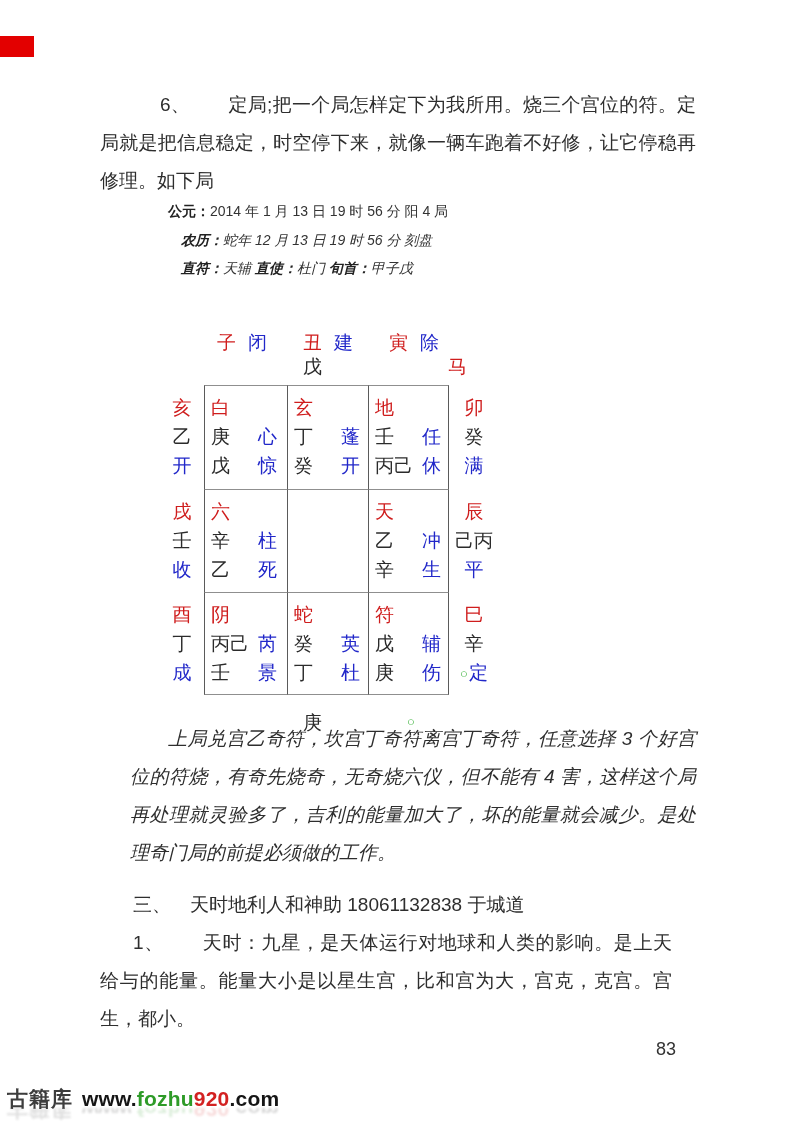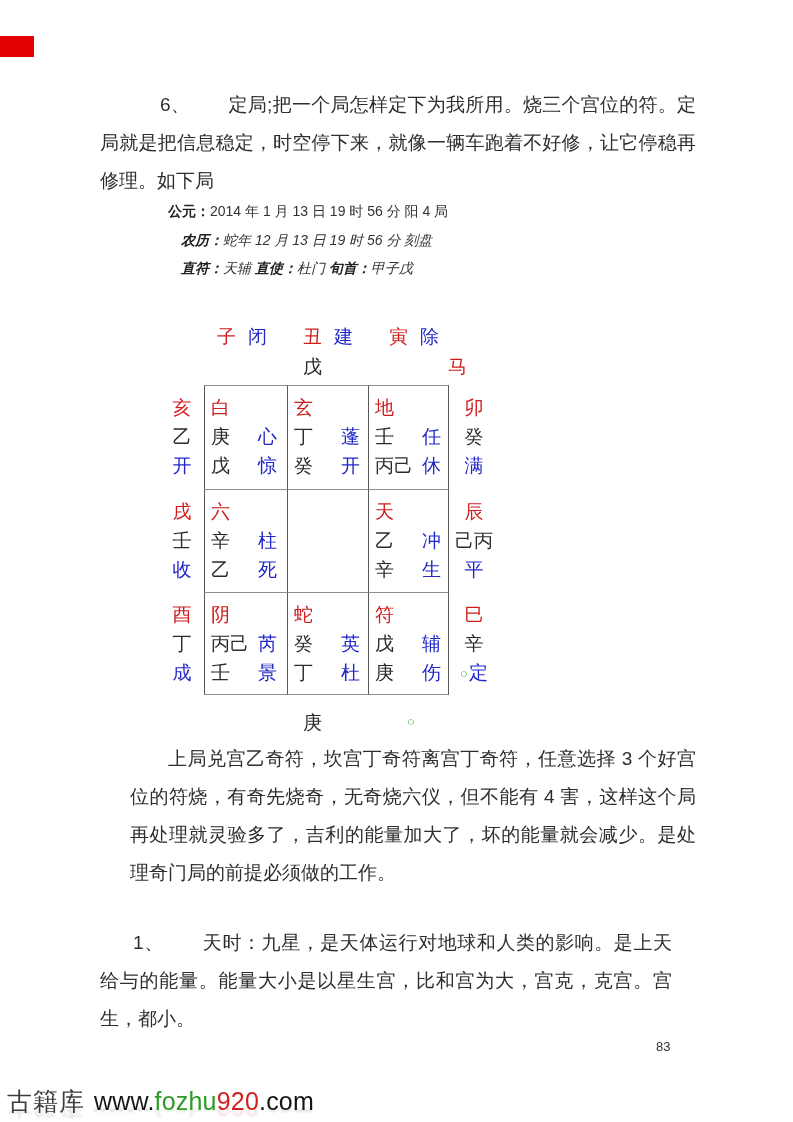--- a/index.html
+++ b/index.html
@@ -7,37 +7,37 @@
     position:relative; width:793px; height:1122px; background:#ffffff;
     font-family:"Liberation Sans","DejaVu Sans",sans-serif;
     color:#2f2f2f; overflow:hidden;
   }
   
   .para {
     position:absolute; font-size:19px; line-height:38px;
     text-align:justify; text-justify:inter-character; color:#2e2e2e;
   }
   #p1   { left:100px; top:86px;  width:596px; text-indent:60px; }
-  #p2   { left:130px; top:740px; width:566px; text-indent:38px; }
+  #p2   { left:130px; top:720px; width:566px; text-indent:38px;font-style:italic; }
   #sec3 { left:100px; top:886px; width:596px; text-indent:33px; text-align:left; white-space:nowrap; }
   #p3   { left:100px; top:924px; width:572px; text-indent:33px; }
 
   
   .info { position:absolute; left:168px; top:197px; font-size:14px; line-height:28.5px; color:#333; }
   .info .irow { white-space:nowrap; }
   .info .irow + .irow { padding-left:13px;font-style:italic; }
   .info b { font-weight:700; color:#222; }
 
   
   #board { position:absolute; left:160px; top:318px; width:400px; height:440px; font-size:19px; color:#2b2b2b; }
   .red { color:#cf1d1d; }
   .blu { color:#2127c9; }
   .blk { color:#2b2b2b; }
   .grn { color:#2fae2f; }
-  .zodiac { position:absolute; left:57px; top:6px; white-space:nowrap; }
+  .zodiac { position:absolute; left:57px; top:12px; white-space:nowrap; }
   .zodiac span { display:inline-block; }
   .zodiac span:nth-child(odd)  { margin-right:12px; }
   .zodiac span:nth-child(even) { margin-right:36px; }
   .zodiac span:last-child { margin-right:0; }
   .fl { position:absolute; }
   #wu { left:143px; top:36px; }
   #ma { left:288px; top:36px; }
   .grid { position:absolute; left:0; top:67px; }
   .grow { display:flex; height:103px; }
   .grow.first { height:104px; }
@@ -52,22 +52,22 @@
   .grow.last .cell { border-bottom:1px solid #8f8f8f; }
   .ln { height:29px; line-height:29px; position:relative; padding-left:6px; white-space:nowrap; }
   .oL .ln, .oR .ln { padding-left:0; }
   .p2 { position:absolute; left:53px; top:0; }
   .ring { font-size:13px; vertical-align:1px; margin-right:1px; }
   #bottomStem { left:143px; top:392px; }
   #bottomRing { left:247px; top:396px; font-size:13px; }
 
   
   #redMark { position:absolute; left:0; top:36px; width:34px; height:21px; background:#e30000; }
-  #pageNum { position:absolute; left:656px; top:1039px; font-size:13px; color:#333; }
-  .footer { position:absolute; left:7px; top:1085px; font-size:25px; font-weight:400; white-space:nowrap; letter-spacing:0.2px; }
+  #pageNum { position:absolute; left:656px; top:1039px; font-size:18px; color:#333; }
+  .footer { position:absolute; left:7px; top:1085px; font-size:21px; font-weight:700; white-space:nowrap; letter-spacing:0.2px; }
   .footer .site { color:#3d3d3d; margin-right:9px; letter-spacing:1px; }
   .footer .dark { color:#151515; }
   .footer .g { color:#2e9b28; }
   .footer .r { color:#d32121; }
   #footerRefl { top:1108px; transform:scaleY(-1); opacity:0.16; filter:blur(1px); height:15px; overflow:hidden; }
 </style>
 </head>
 <body>
 
 <div class="page">
@@ -176,20 +176,21 @@
       </div>
 
     </div>
 
     <span id="bottomStem" class="fl blk">庚</span>
     <span id="bottomRing" class="fl grn">○</span>
   </div>
 
   <div id="p2" class="para">上局兑宫乙奇符，坎宫丁奇符离宫丁奇符，任意选择 3 个好宫位的符烧，有奇先烧奇，无奇烧六仪，但不能有 4 害，这样这个局再处理就灵验多了，吉利的能量加大了，坏的能量就会减少。是处理奇门局的前提必须做的工作。</div>
 
+  <div id="sec3" class="para">三、　天时地利人和神助 18061132838 于城道</div>
 
   <div id="p3" class="para">1、　　天时：九星，是天体运行对地球和人类的影响。是上天给与的能量。能量大小是以星生宫，比和宫为大，宫克，克宫。宫生，都小。</div>
 
   <div id="pageNum">83</div>
 
   <div class="footer">
     <span class="site">古籍库</span><span class="dark">www.</span><span class="g">fozhu</span><span class="r">920</span><span class="dark">.com</span>
   </div>
   <div class="footer" id="footerRefl">
     <span class="site">古籍库</span><span class="dark">www.</span><span class="g">fozhu</span><span class="r">920</span><span class="dark">.com</span>

